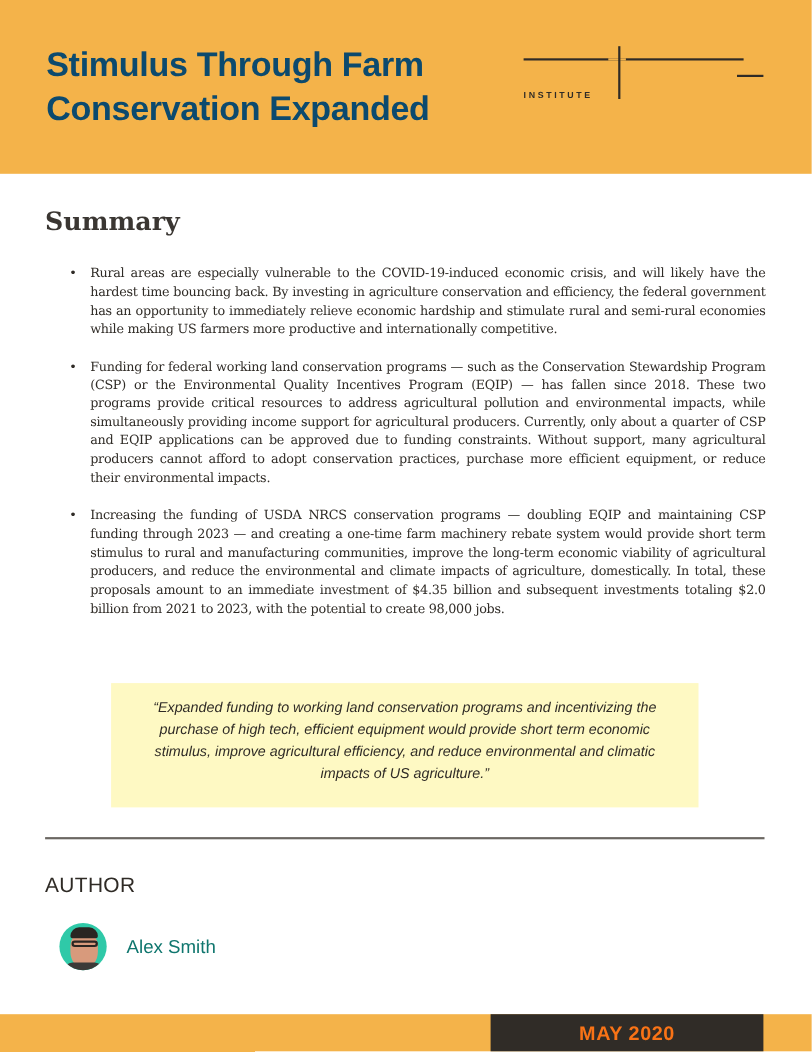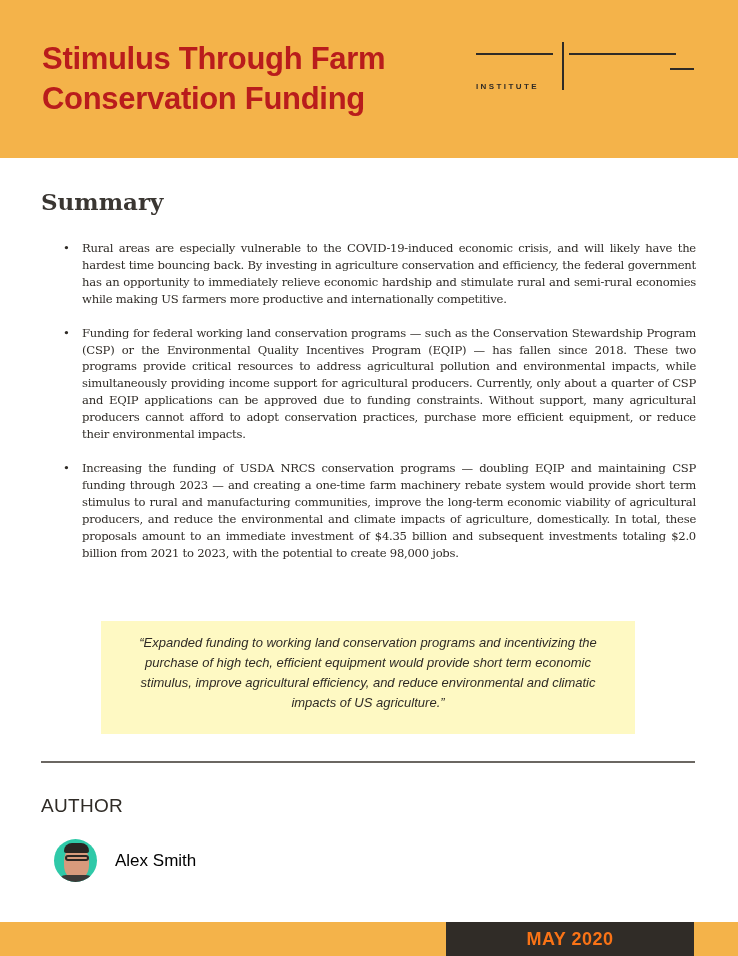--- a/index.html
+++ b/index.html
@@ -1,20 +1,20 @@
 <!DOCTYPE html>
 <html><head>
   <meta charset="utf-8">
   <style>
     * { box-sizing: border-box; margin: 0; padding: 0; }
     html, body { width: 738px; height: 956px; background: #ffffff; overflow: hidden; }
     body { position: relative; font-family: "DejaVu Serif", serif; color: #2f2b26; }
 
     .header { position: absolute; left: 0; top: 0; width: 738px; height: 158px; background: #f4b34a; }
-    .title { position: absolute; left: 42px; top: 39px; width: 420px; font-family: "Liberation Sans", sans-serif; font-weight: bold; font-size: 31px; line-height: 40px; color: #b91c1c; letter-spacing: -0.3px; }
+    .title { position: absolute; left: 42px; top: 39px; width: 420px; font-family: "Liberation Sans", sans-serif; font-weight: bold; font-size: 31px; line-height: 40px; color: #0c4a6e; letter-spacing: -0.3px; }
 
     .logo { position: absolute; left: 474px; top: 40px; width: 230px; height: 56px; }
     .logo .line-top { position: absolute; left: 2px; top: 13px; height: 2px; width: 200px; background: #2f2b26; }
     .logo .line-top-gap { position: absolute; left: 79px; top: 13px; height: 2px; width: 16px; background: #f4b34a; }
     .logo .vert { position: absolute; left: 88px; top: 2px; width: 2px; height: 48px; background: #2f2b26; }
     .logo .word { position: absolute; left: 2px; top: 17px; font-family: "Liberation Sans", sans-serif; font-size: 19px; letter-spacing: 2.6px; color: #2f2b26; white-space: nowrap; }
     .logo .tail { position: absolute; left: 196px; top: 28px; height: 2px; width: 24px; background: #2f2b26; }
     .logo .sub { position: absolute; left: 2px; top: 42px; font-family: "Liberation Sans", sans-serif; font-weight: bold; font-size: 8px; letter-spacing: 2.4px; color: #2f2b26; }
 
     .summary-heading { position: absolute; left: 41px; top: 188px; font-family: "DejaVu Serif", serif; font-size: 23px; color: #3a3632; }
@@ -27,33 +27,33 @@
     .quote-text { font-family: "Liberation Sans", sans-serif; font-style: italic; font-size: 13px; line-height: 20px; text-align: center; color: #2f2b26; }
 
     .divider { position: absolute; left: 41px; top: 761px; width: 654px; height: 2px; background: #6b6762; }
 
     .author-heading { position: absolute; left: 41px; top: 795px; font-family: "Liberation Sans", sans-serif; font-weight: normal; font-size: 19px; color: #2f2b26; letter-spacing: 0.3px; }
     .avatar { position: absolute; left: 54px; top: 839px; width: 43px; height: 43px; border-radius: 50%; background: #2fc9a8; overflow: hidden; }
     .avatar .face { position: absolute; left: 10px; top: 7px; width: 25px; height: 34px; border-radius: 45%; background: #d89a7c; }
     .avatar .hair { position: absolute; left: 10px; top: 4px; width: 25px; height: 10px; border-radius: 8px 8px 2px 2px; background: #2a2522; }
     .avatar .glasses { position: absolute; left: 11px; top: 16px; width: 24px; height: 6px; border: 2px solid #2a2522; border-radius: 3px; }
     .avatar .shirt { position: absolute; left: 4px; top: 36px; width: 36px; height: 10px; background: #3c3a38; border-radius: 8px 8px 0 0; }
-    .author-name { position: absolute; left: 115px; top: 851px; font-family: "Liberation Sans", sans-serif; font-size: 17px; color: #000000; }
+    .author-name { position: absolute; left: 115px; top: 851px; font-family: "Liberation Sans", sans-serif; font-size: 17px; color: #0f766e; }
 
     .footer { position: absolute; left: 0; top: 922px; width: 738px; height: 34px; background: #f4b34a; }
     .date-box { position: absolute; left: 446px; top: 922px; width: 248px; height: 34px; background: #302c27; display: flex; align-items: center; justify-content: center; }
     .date-text { font-family: "Liberation Sans", sans-serif; font-weight: bold; font-size: 18px; color: #f97316; letter-spacing: 0.5px; }
   </style>
 </head>
 <body>
 
 <div class="header">
   <h1 class="title">
     <span>Stimulus Through Farm</span><br>
-    <span>Conservation Funding</span>
+    <span>Conservation Expanded</span>
   </h1>
   <div class="logo">
     <div class="line-top"></div>
     <div class="line-top-gap"></div>
     <div class="vert"></div>
     <div class="tail"></div>
     <span class="sub">INSTITUTE</span>
   </div>
 </div>
 

